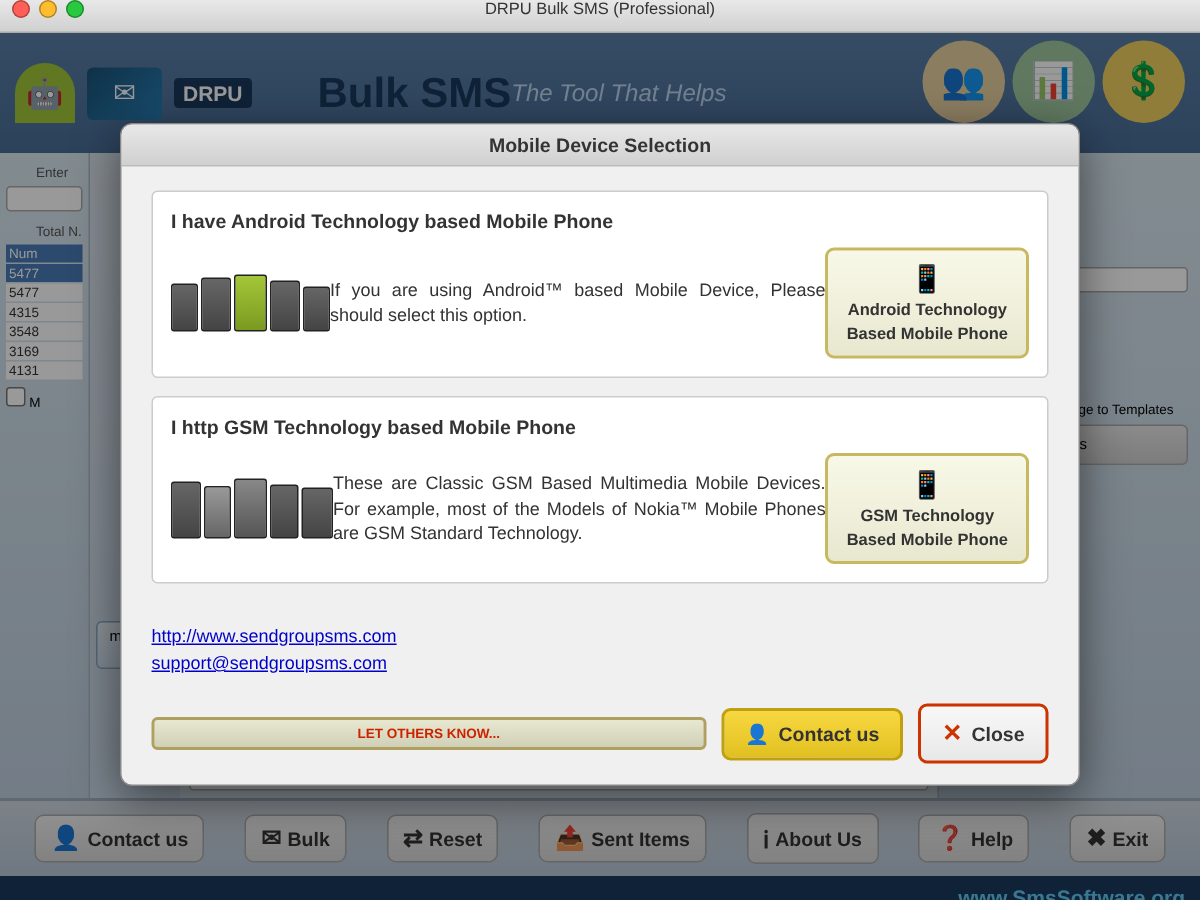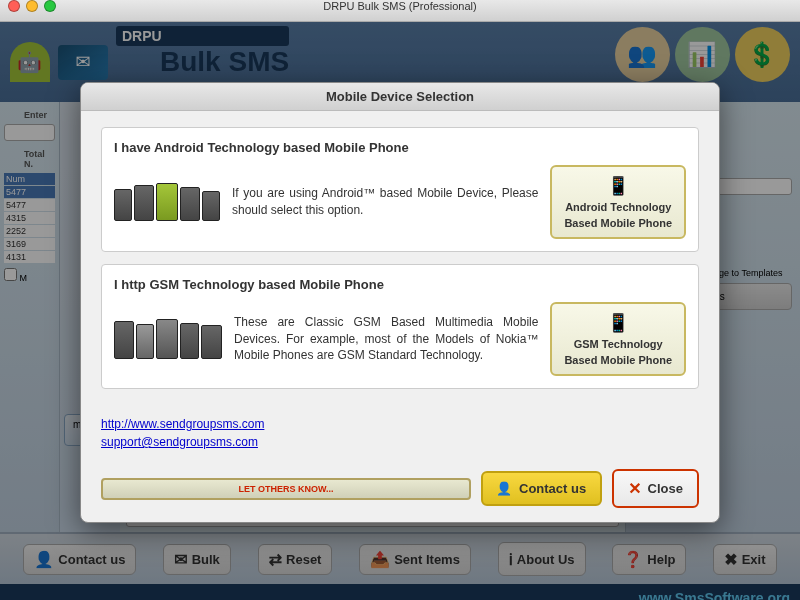--- a/index.html
+++ b/index.html
@@ -79,21 +79,22 @@
       background: linear-gradient(135deg, #1a5276, #2980b9);
       border-radius: 4px;
       display: flex;
       align-items: center;
       justify-content: center;
       color: white;
       font-size: 18px;
     }
     .logo-text {
       display: flex;
-      flex-direction: column;
+      flex-direction: row;
+      align-items: center;
     }
     .logo-drpu {
       background: #1a3a5c;
       color: white;
       font-size: 14px;
       font-weight: bold;
       padding: 2px 6px;
       border-radius: 3px;
       display: inline-block;
     }
@@ -142,21 +143,21 @@
       border-right: 1px solid #aabbc8;
       padding: 8px 4px;
       display: flex;
       flex-direction: column;
       gap: 4px;
       font-size: 9px;
     }
     .sidebar-label {
       color: #555;
       font-size: 9px;
-      font-weight: bold;
+      font-weight: normal;
       padding-left: 20px;
     }
     .number-list {
       font-size: 9px;
       color: #333;
     }
     .number-item {
       background: white;
       padding: 1px 2px;
       margin-bottom: 1px;
@@ -304,21 +305,20 @@
     }
     .section-header {
       font-size: 13px;
       font-weight: bold;
       color: #333;
       margin-bottom: 10px;
     }
     .section-content {
       display: flex;
       align-items: center;
-      gap: 12px;
     }
     .section-text {
       flex: 1;
       font-size: 12px;
       color: #333;
       line-height: 1.4;
       text-align: justify;
     }
     .select-btn {
       background: linear-gradient(to bottom, #f8f8e8, #e8e8d0);
@@ -500,21 +500,21 @@
 
     <div class="left-sidebar">
       <span class="sidebar-label">Enter</span>
       <input class="enter-field" type="text" style="">
       <span class="sidebar-label">Total N.</span>
       <div class="number-list">
         <div class="number-item selected">Num</div>
         <div class="number-item selected">5477</div>
         <div class="number-item">5477</div>
         <div class="number-item">4315</div>
-        <div class="number-item">2252</div>
+        <div class="number-item">3548</div>
         <div class="number-item">3169</div>
         <div class="number-item">4131</div>
       </div>
       <label>
         <input type="checkbox" style=""> M
       </label>
     </div>
 
     <div style="flex:1; position:relative;">
       <div class="message-area">

